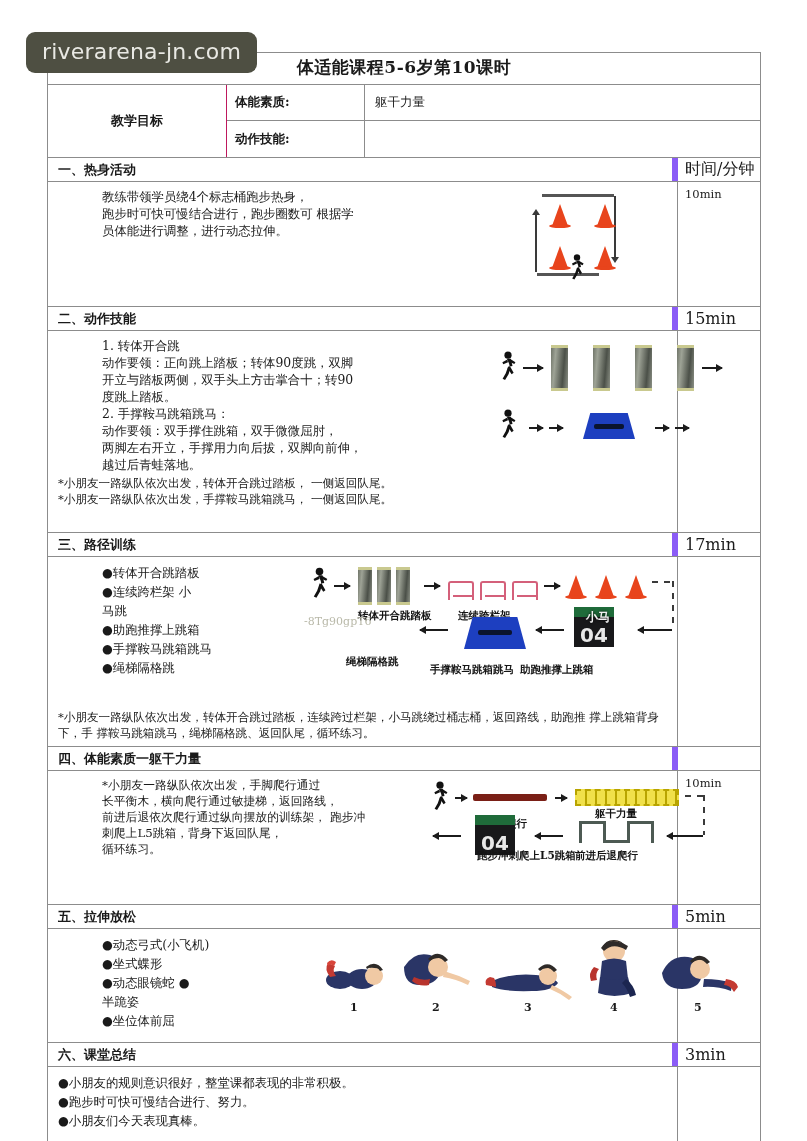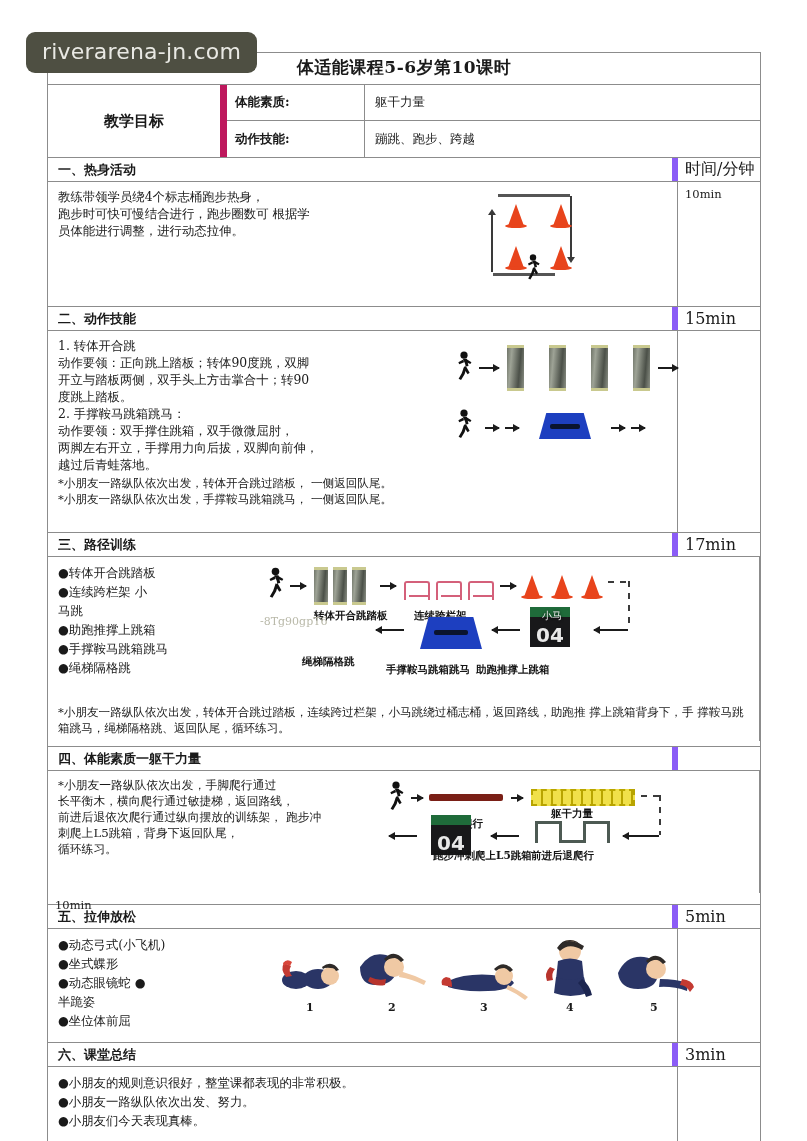--- a/index.html
+++ b/index.html
@@ -49,23 +49,23 @@
     font-size: 17px;
     font-weight: bold;
     font-family: "DejaVu Serif", "Liberation Serif", serif;
     letter-spacing: .5px;
     padding-bottom: 2px;
   }
 
   
   .obj-left {
     width: 179px;
-    border-right: 7px solid #be185d;
+    border-right: 1px solid #be185d;
     display: flex; align-items: center; justify-content: center;
-    font-size: 15px; font-weight: bold;
+    font-size: 13px; font-weight: bold;
     font-family: "DejaVu Serif", "Liberation Serif", serif;
   }
   .obj-right { flex: 1 1 auto; }
   .obj-line { display: flex; height: 36px; border-bottom: 1px solid #8c8c8c; }
   .obj-line:last-child { border-bottom: none; }
   .obj-key {
     width: 138px;
     border-right: 1px solid #8c8c8c;
     display: flex; align-items: center;
     padding-left: 8px;
@@ -117,21 +117,21 @@
     line-height: 17px;
     font-family: "DejaVu Serif", "Liberation Serif", serif;
     white-space: pre-line;
   }
   .txt.small { font-size: 11.8px; line-height: 16px; }
   .bullets { font-size: 12.4px; line-height: 19px;
              font-family: "DejaVu Serif", "Liberation Serif", serif; }
   .bullets div { white-space: pre-line; }
 
   .flexwrap { display: flex; align-items: flex-start; }
-  .leftcol { flex: 0 0 auto; }
+  .leftcol { flex: 0 0 auto; margin-left: 44px; }
   .figcol { flex: 1 1 auto; position: relative; }
 
   .note {
     font-size: 11.6px; line-height: 16px;
     font-family: "DejaVu Serif", "Liberation Serif", serif;
   }
 
   
   .fig { position: relative; }
   .caption {
@@ -224,21 +224,21 @@
   }
   .pony {
     position: absolute; width: 40px; height: 40px;
     background: #18181a; color: #e8e8e8;
     font-family: "DejaVu Sans", sans-serif;
     font-weight: bold; font-size: 20px;
     display:flex; align-items:flex-end; justify-content:center;
     border-top: 10px solid #1f6b3a;
   }
   .pony-lab {
-    position: absolute; font-size: 10px; font-weight: normal; color: #f0f0f0;
+    position: absolute; font-size: 12px; font-weight: bold; color: #f0f0f0;
     font-family: "DejaVu Serif", serif;
     text-shadow: 0 0 3px #000;
   }
   .beam {
     position: absolute; height: 7px; background: #7a1f16; border-radius: 2px;
   }
   .ladderh {
     position: absolute; height: 17px;
     background: #f0e04a;
     border: 2px dashed #b8a400;
@@ -283,21 +283,20 @@
 
   <div class="row">
     <div class="obj-left">教学目标</div>
     <div class="obj-right">
       <div class="obj-line">
         <div class="obj-key">体能素质:</div>
         <div class="obj-val">躯干力量</div>
       </div>
       <div class="obj-line">
         <div class="obj-key">动作技能:</div>
-        <div class="obj-val">蹦跳、跑步、跨越</div>
       </div>
     </div>
   </div>
 
   <div class="row sec-head">
     <div class="lbl">一、热身活动</div>
     <div class="tm">时间/分钟</div>
   </div>
   <div class="row sec-body" style="height:125px;">
     <div class="content">
@@ -387,21 +386,21 @@
       <div class="note" style="margin-top:2px;">*小朋友一路纵队依次出发，转体开合跳过踏板，   一侧返回队尾。</div>
       <div class="note">*小朋友一路纵队依次出发，手撑鞍马跳箱跳马，   一侧返回队尾。</div>
     </div>
     <div class="tm"></div>
   </div>
 
   <div class="row sec-head">
     <div class="lbl">三、路径训练</div>
     <div class="tm">17min</div>
   </div>
-  <div class="row sec-body" style="height:190px;flex-direction:column;">
+  <div class="row sec-body" style="height:190px;">
     <div class="content">
       <div class="flexwrap">
         <div class="leftcol bullets" style="width:200px;">
           <div>●转体开合跳踏板</div>
           <div>●连续跨栏架  小
     马跳</div>
           <div>●助跑推撑上跳箱</div>
           <div>●手撑鞍马跳箱跳马</div>
           <div>●绳梯隔格跳</div>
         </div>
@@ -456,21 +455,21 @@
       <div class="note" style="position:absolute; left:10px; bottom:5px; right:6px;">*小朋友一路纵队依次出发，转体开合跳过踏板，连续跨过栏架，小马跳绕过桶志桶，返回路线，助跑推  撑上跳箱背身下，手
 撑鞍马跳箱跳马，绳梯隔格跳、返回队尾，循环练习。</div>
     </div>
     <div class="tm"></div>
   </div>
 
   <div class="row sec-head">
     <div class="lbl">四、体能素质一躯干力量</div>
     <div class="tm"></div>
   </div>
-  <div class="row sec-body" style="height:134px;flex-direction:column;">
+  <div class="row sec-body" style="height:134px;">
     <div class="content">
       <div class="flexwrap">
         <div class="leftcol" style="width:325px;">
           <div class="txt small">*小朋友一路纵队依次出发，手脚爬行通过
 长平衡木，横向爬行通过敏捷梯，返回路线，
 前进后退依次爬行通过纵向摆放的训练架，  跑步冲
 刺爬上L5跳箱，背身下返回队尾，
 循环练习。</div>
         </div>
         <div class="figcol">
@@ -588,20 +587,20 @@
   </div>
 
   <div class="row sec-head">
     <div class="lbl">六、课堂总结</div>
     <div class="tm">3min</div>
   </div>
   <div class="row sec-body" style="height:82px;">
     <div class="content">
       <div class="bullets">
         <div>●小朋友的规则意识很好，整堂课都表现的非常积极。</div>
-        <div>●小朋友一路纵队依次出发、努力。</div>
+        <div>●跑步时可快可慢结合进行、努力。</div>
         <div>●小朋友们今天表现真棒。</div>
       </div>
     </div>
     <div class="tm"></div>
   </div>
 
 </div>
 
 </body></html>

